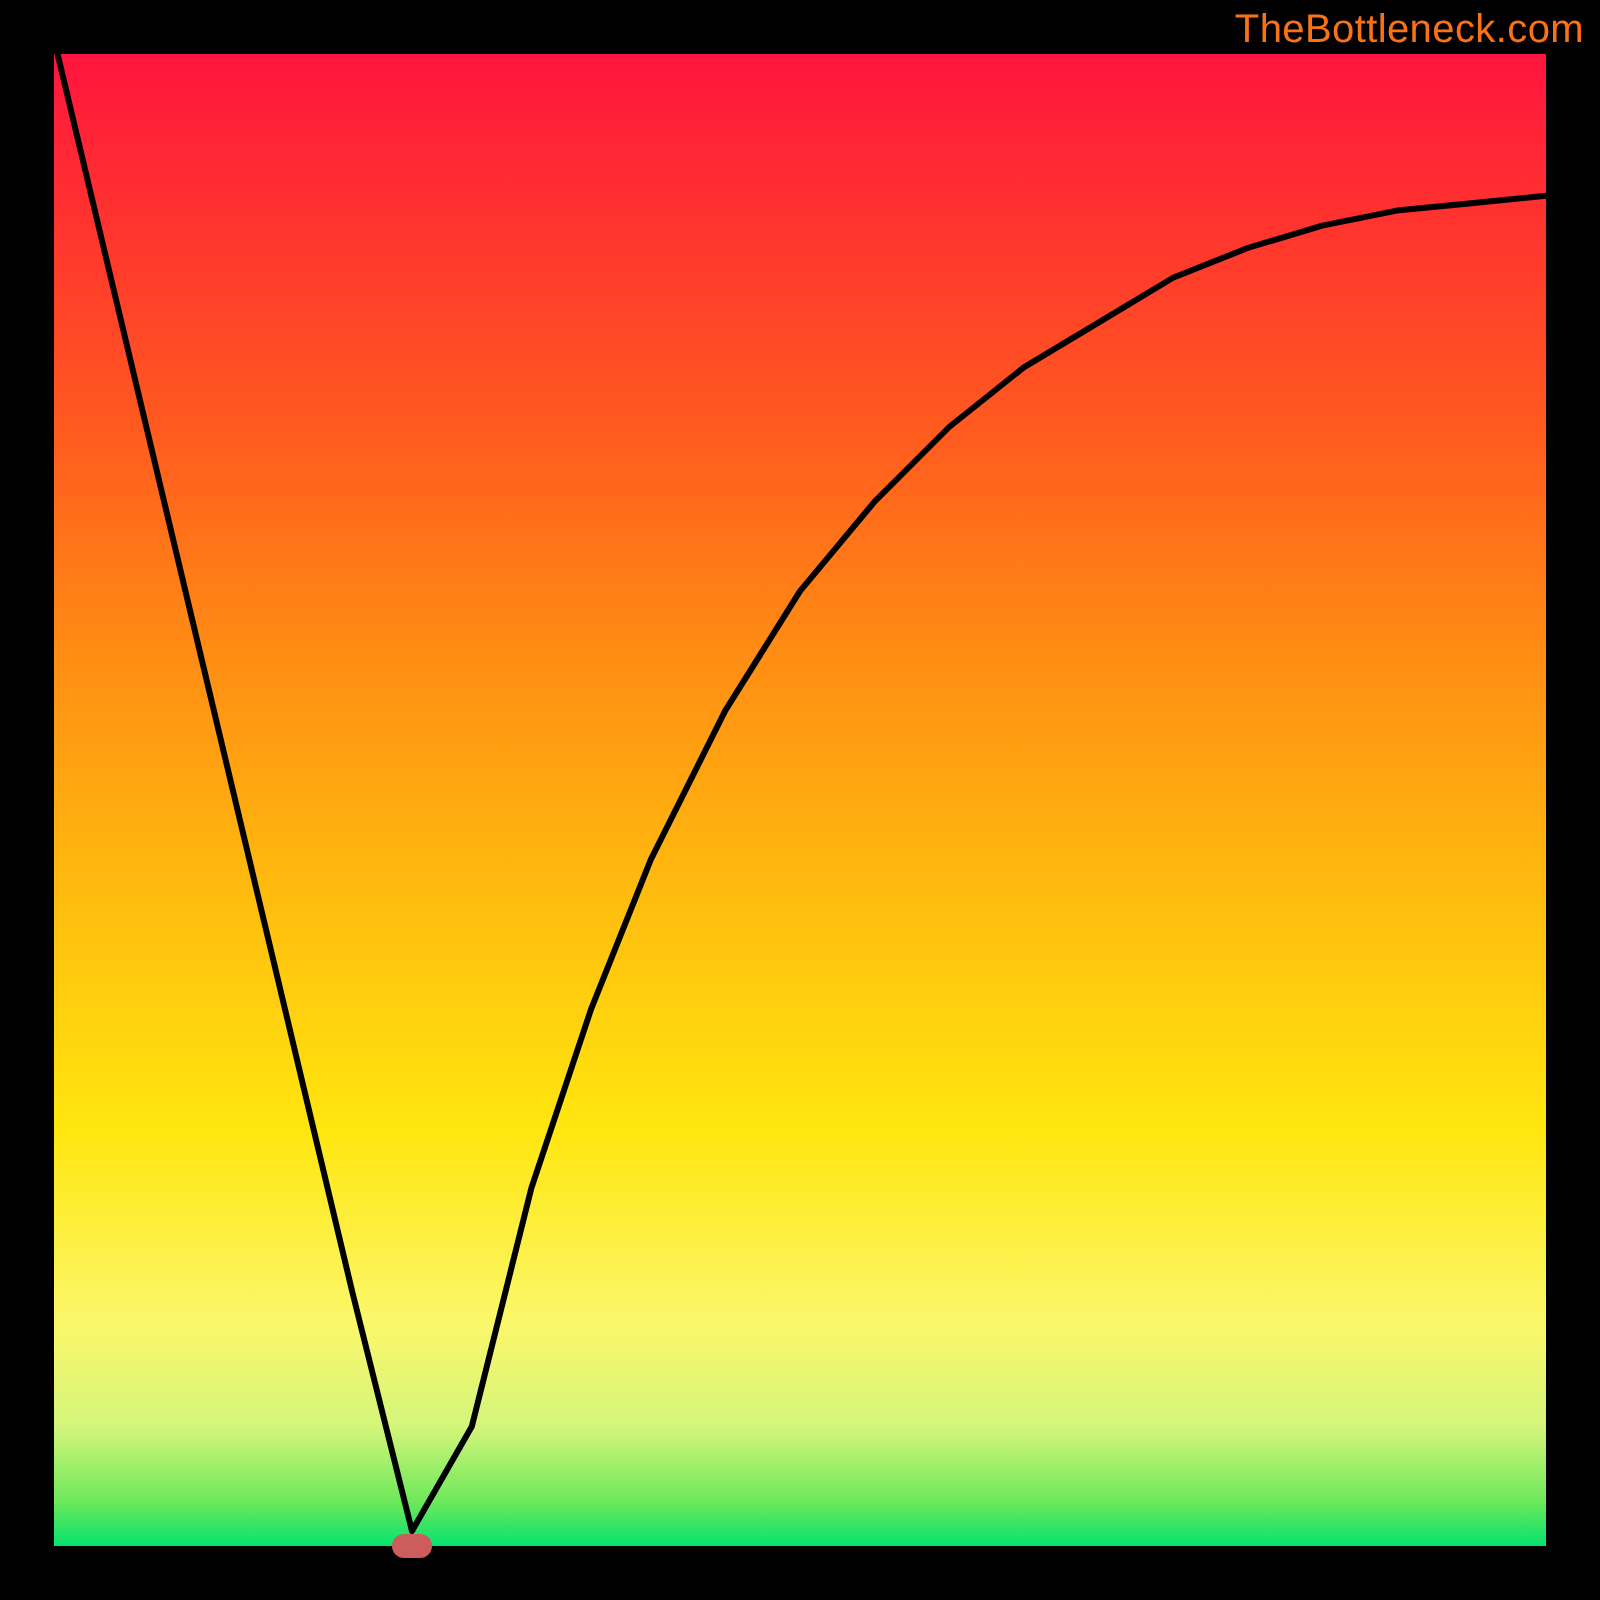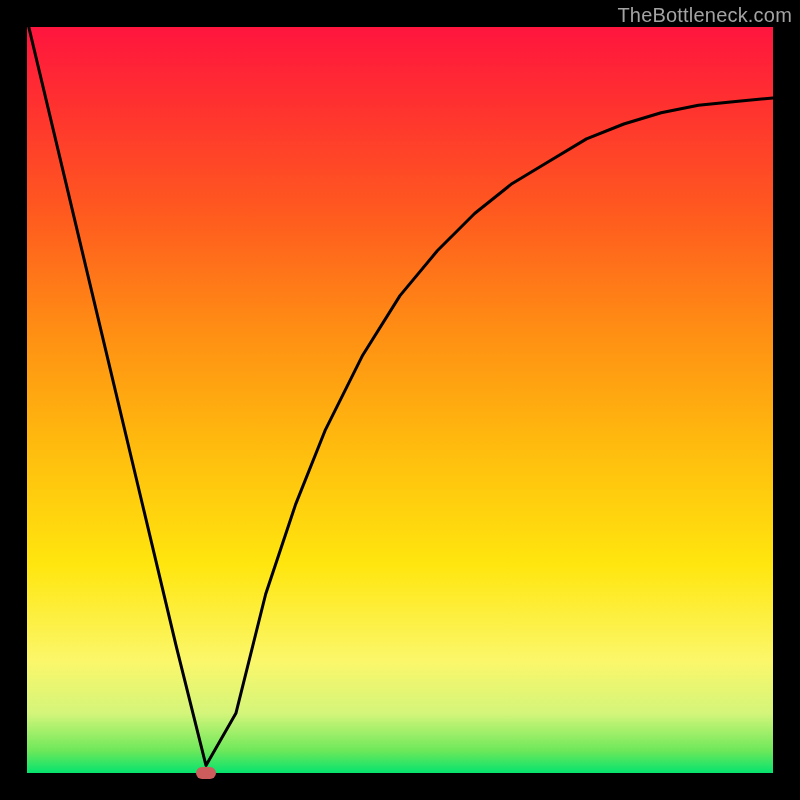--- a/index.html
+++ b/index.html
@@ -14,21 +14,21 @@
   .container {
     position: relative;
     width: 800px;
     height: 800px;
     background: #000;
   }
   .watermark {
     position: absolute;
     top: 4px;
     right: 8px;
-    color: #a3a3a3;
+    color: #f97316;
     font-size: 20px;
     font-weight: 500;
     letter-spacing: 0.2px;
     z-index: 20;
   }
   .plot {
     position: absolute;
     left: 27px;
     top: 27px;
     width: 746px;

